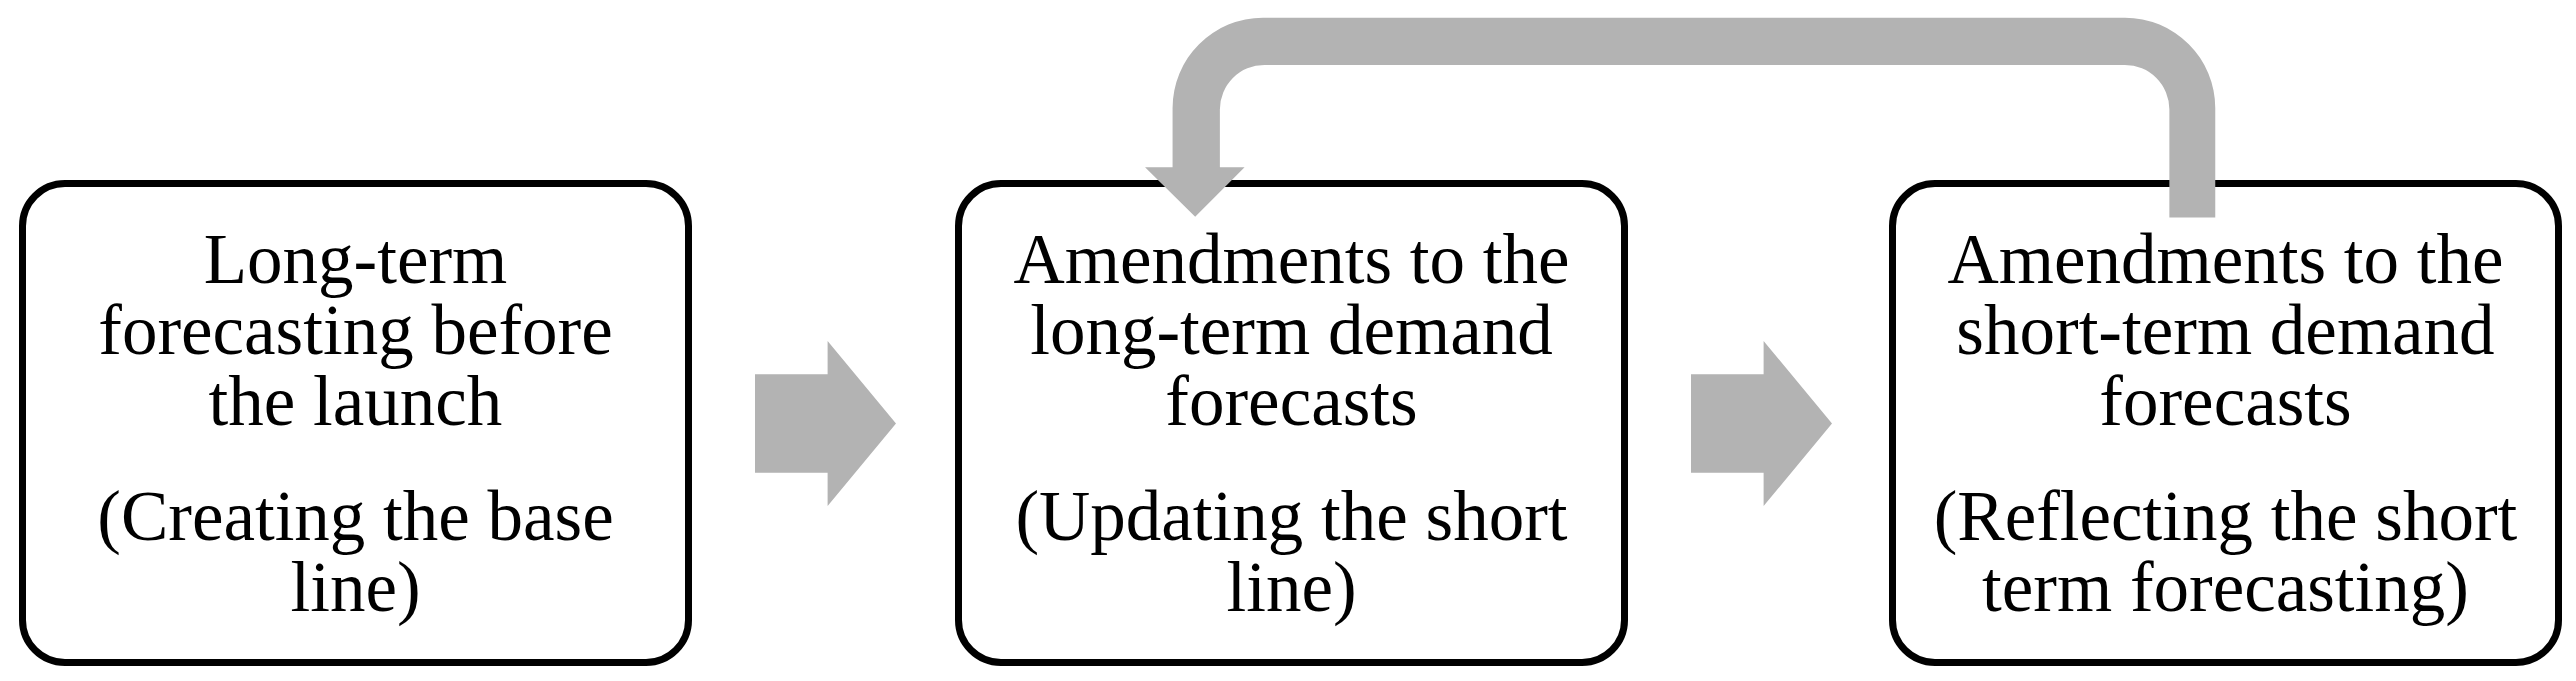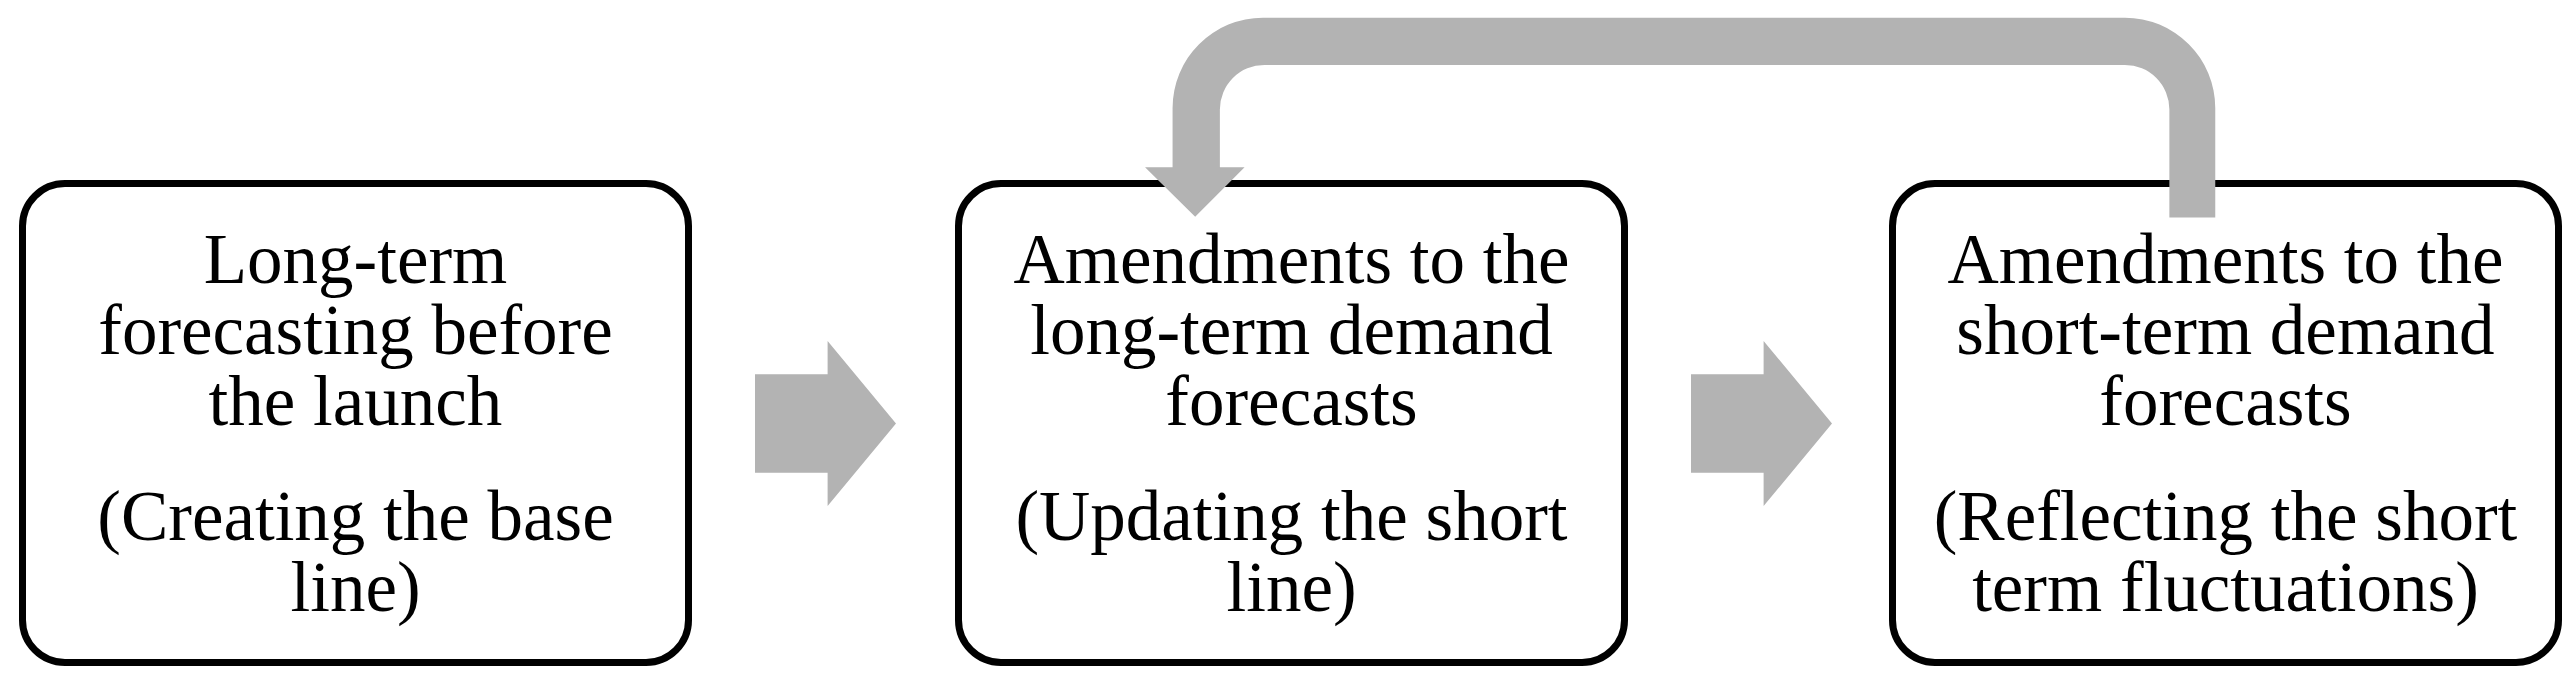--- a/index.html
+++ b/index.html
@@ -59,21 +59,21 @@
 forecasts</div>
     <div class="box-text">(Updating the short
 line)</div>
   </div>
 
   <div class="box" id="box-3">
     <div class="box-text">Amendments to the
 short-term demand
 forecasts</div>
     <div class="box-text">(Reflecting the short
-term fluctuations)</div>
+term forecasting)</div>
   </div>
 
   <svg class="arrow-svg" id="flow-arrow-1" width="141" height="165" viewBox="0 0 200 234">
     <polygon points="0,47 103,47 103,0 200,117 103,234 103,187 0,187" fill="#b3b3b3"></polygon>
   </svg>
 
   <svg class="arrow-svg" id="flow-arrow-2" width="141" height="165" viewBox="0 0 200 234">
     <polygon points="0,47 103,47 103,0 200,117 103,234 103,187 0,187" fill="#b3b3b3"></polygon>
   </svg>
 

